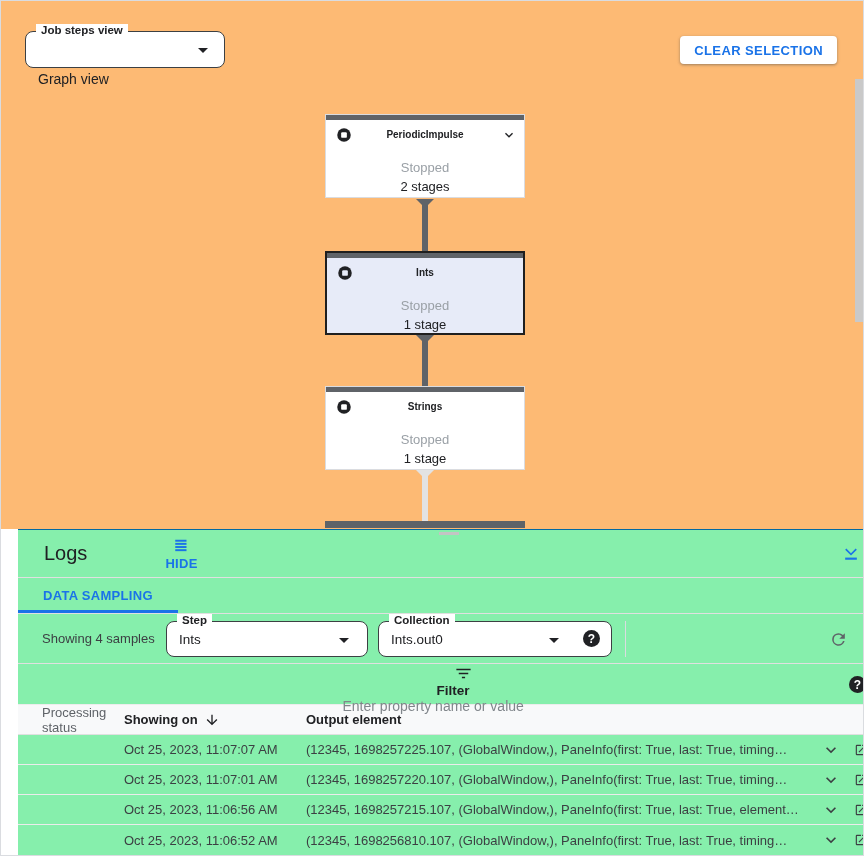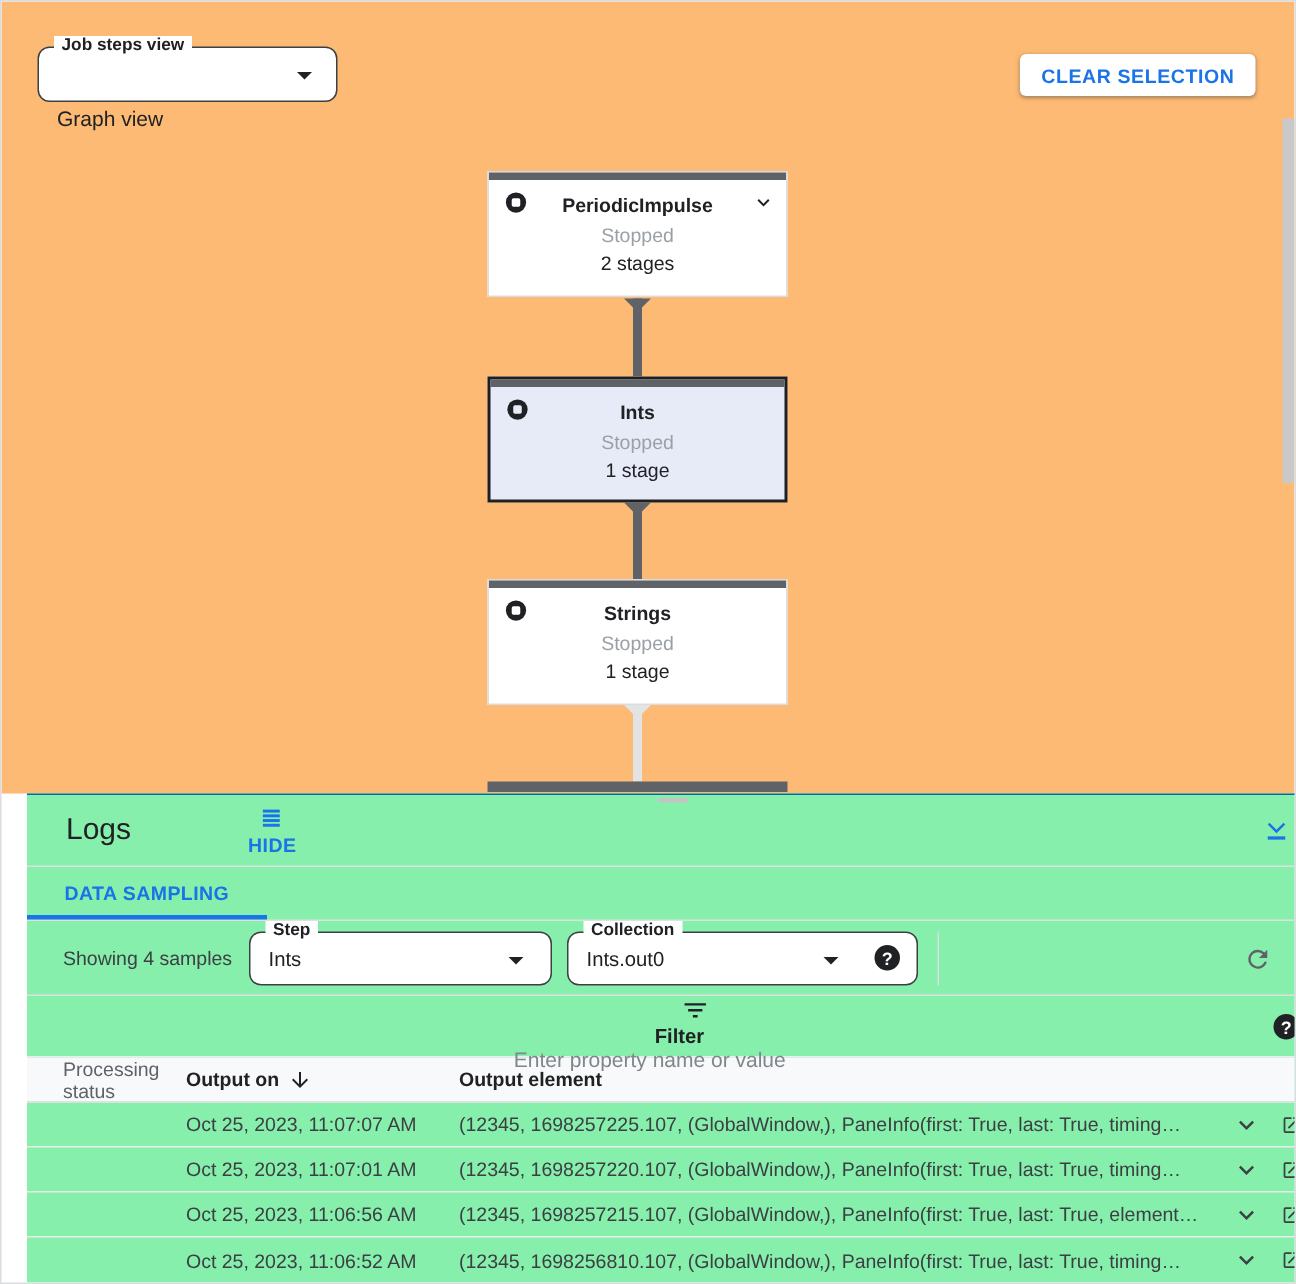--- a/index.html
+++ b/index.html
@@ -37,22 +37,22 @@
     cursor:pointer;
   }
 
   .node {
     position:absolute; left:324px; width:200px; height:84px; background:#fff;
     border:1px solid #dadce0; text-align:center;
   }
   .node.selected { background:#e7ebf8; border:2px solid #1f1f1f; }
   .node-bar { height:5px; background:#5f6368; }
   .node.selected .node-bar { height:5px; }
-  .node-name { font-size:13px; font-weight:700; color:#202124; margin-top:9px; }
-  .node-status { font-size:13px; color:#9aa0a6; margin-top:5px; }
+  .node-name { font-size:10px; font-weight:700; color:#202124; margin-top:9px; }
+  .node-status { font-size:13px; color:#9aa0a6; margin-top:20px; }
   .node-stages { font-size:13px; color:#202124; margin-top:4px; }
   .node-icon { position:absolute; left:9px; top:11px; width:18px; height:18px; }
   .node-chevron { position:absolute; right:7px; top:12px; width:16px; height:16px; }
 
   .edge-line { position:absolute; left:421px; width:6px; }
   .edge-line.dark { background:#5f6368; }
   .edge-line.light { background:#e3e3e3; }
   .edge-arrow {
     position:absolute; left:415px; width:0; height:0;
     border-left:9px solid transparent; border-right:9px solid transparent;
@@ -245,21 +245,21 @@
       <span class="filter-label">Filter</span>
       <input class="filter-input" type="text" placeholder="Enter property name or value" style="">
       <span class="help-dot filter-help">?</span>
     </div>
 
     <div class="dtable">
       <div class="thead">
         <div class="col-status th gray">Processing status</div>
         <div class="col-created">
           <span class="created-head">
-            <span class="th dark">Output on</span>
+            <span class="th dark">Showing on</span>
             <svg width="16" height="16" viewBox="0 0 24 24">
               <path d="M20 12l-1.41-1.41L13 16.17V4h-2v12.17l-5.58-5.59L4 12l8 8 8-8z" fill="#202124"></path>
             </svg>
           </span>
         </div>
         <div class="col-output th dark">Output element</div>
       </div>
 
       <div class="trow">
         <div class="col-status"><span class="status-dot"></span></div>

